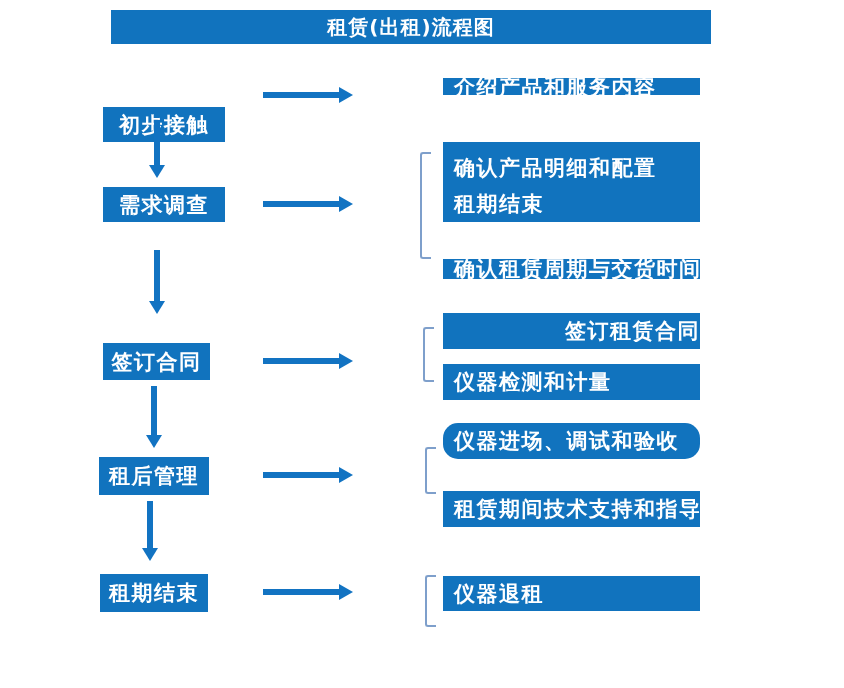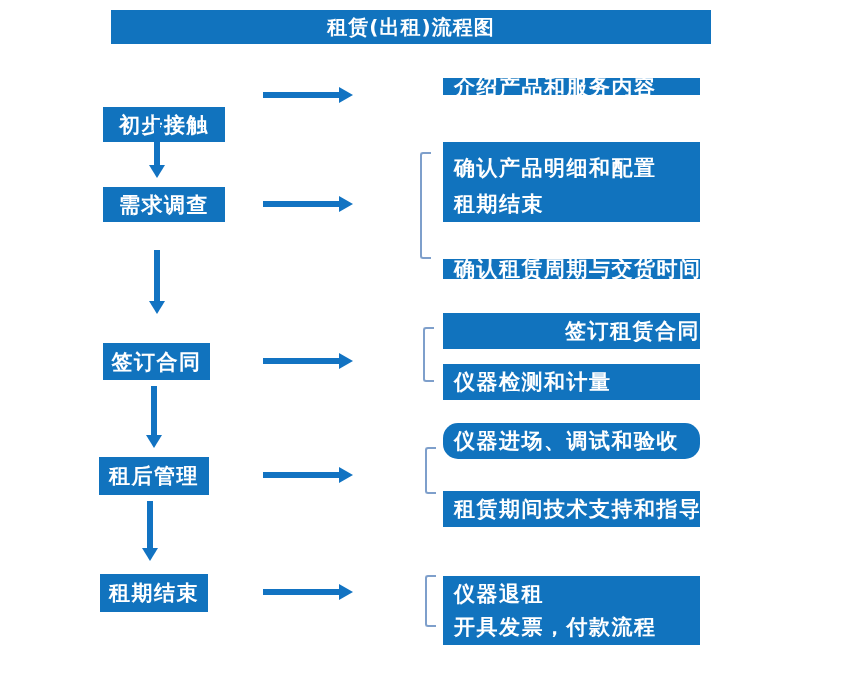--- a/index.html
+++ b/index.html
@@ -145,17 +145,14 @@
   </div>
   <div class="detail-box" style="top:423px;height:36px;border-radius:15px;">
     <span>仪器进场、调试和验收</span>
   </div>
   <div class="detail-box" style="top:491px;height:36px;">
     <span>租赁期间技术支持和指导</span>
   </div>
   <div class="detail-box" style="top:576px;height:35px;">
     <span>仪器退租</span>
   </div>
-  <div class="detail-box" style="top:608px;height:37px;">
-    <span>开具发票，付款流程</span>
-  </div>
 
 </div>
 
 </body></html>

